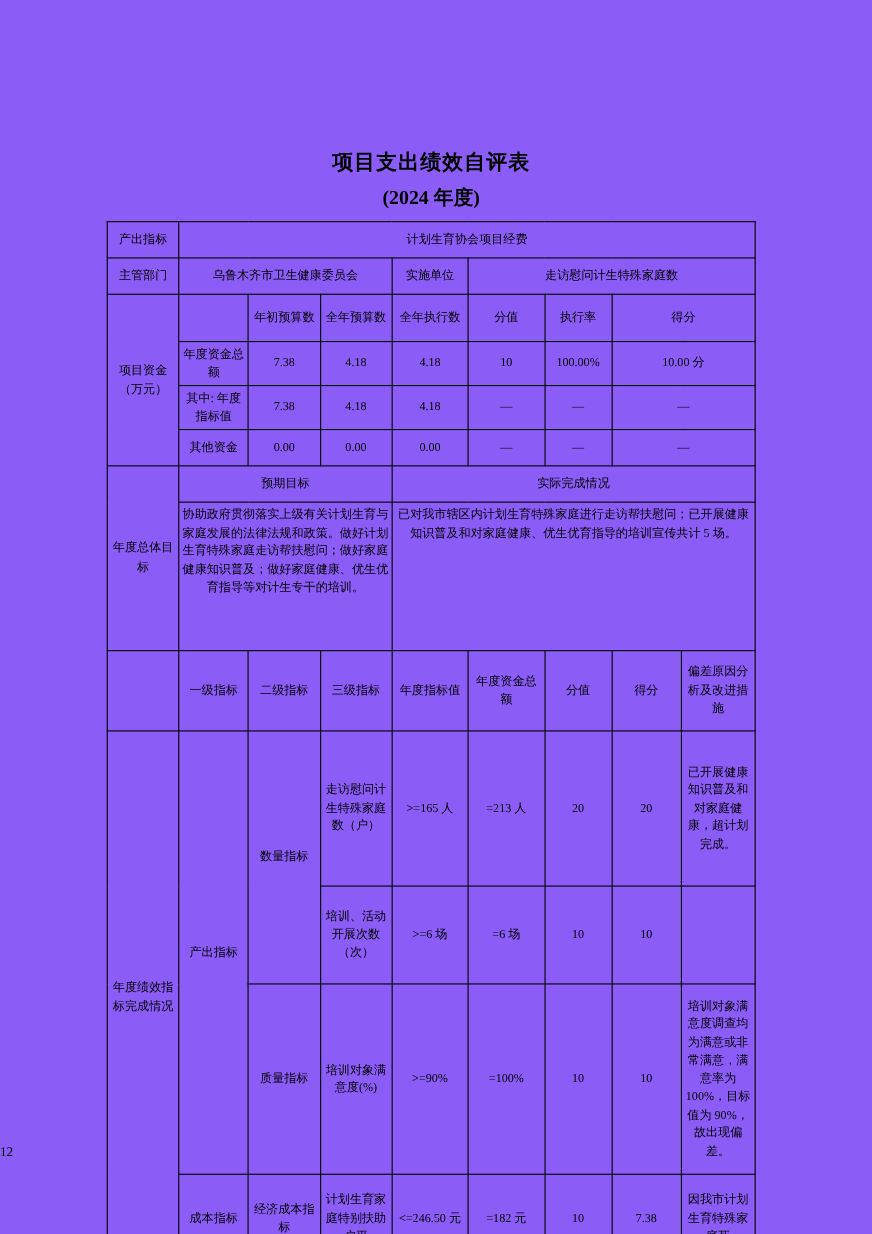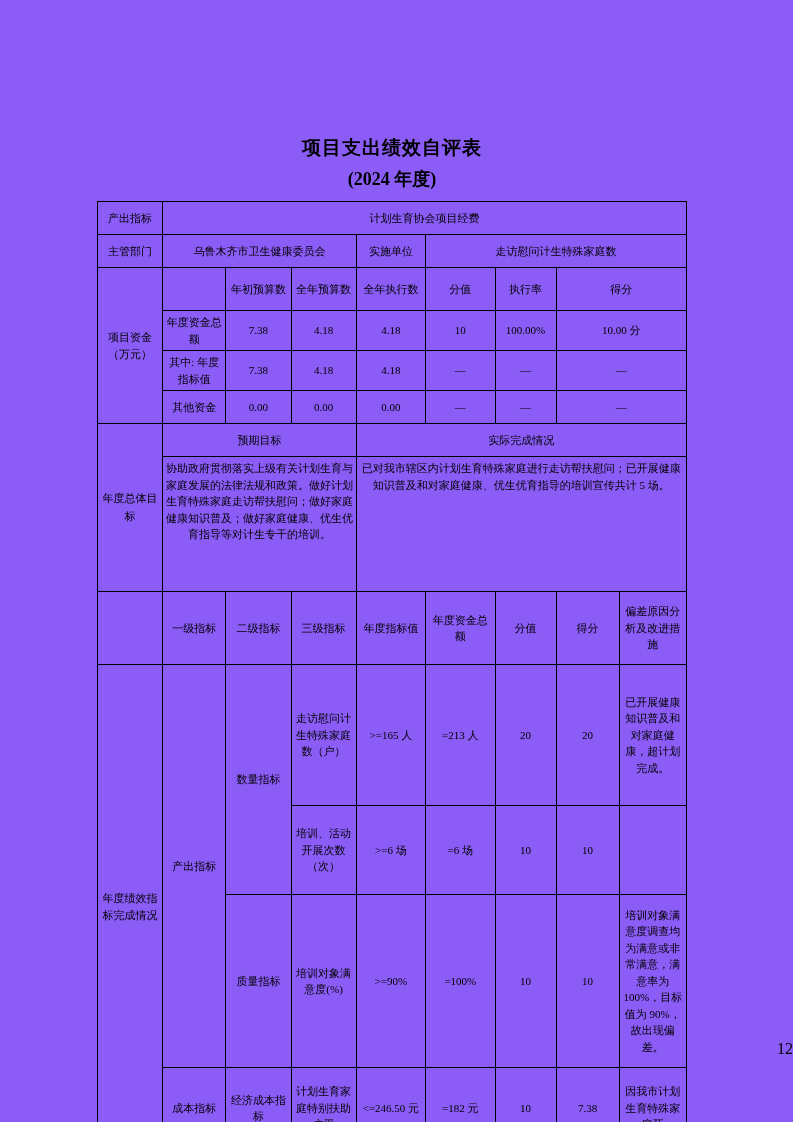--- a/index.html
+++ b/index.html
@@ -52,22 +52,22 @@
     line-height: 1.5;
     word-wrap: break-word;
   }
   td.tall { height: 26px; }
   .smaller { font-size: 10.5px; margin-left: 12px; }
   .pagenum {
     position: absolute;
     left: 0;
     right: 0;
     top: 1040px;
-    text-align: right;
-    font-size: 16px;
+    text-align: left;
+    font-size: 12px;
   }
   .vtext {
     line-height: 1.6;
   }
   .just {
     text-align: left;
     padding: 6px 7px;
     line-height: 1.85;
     font-size: 11px;
   }

